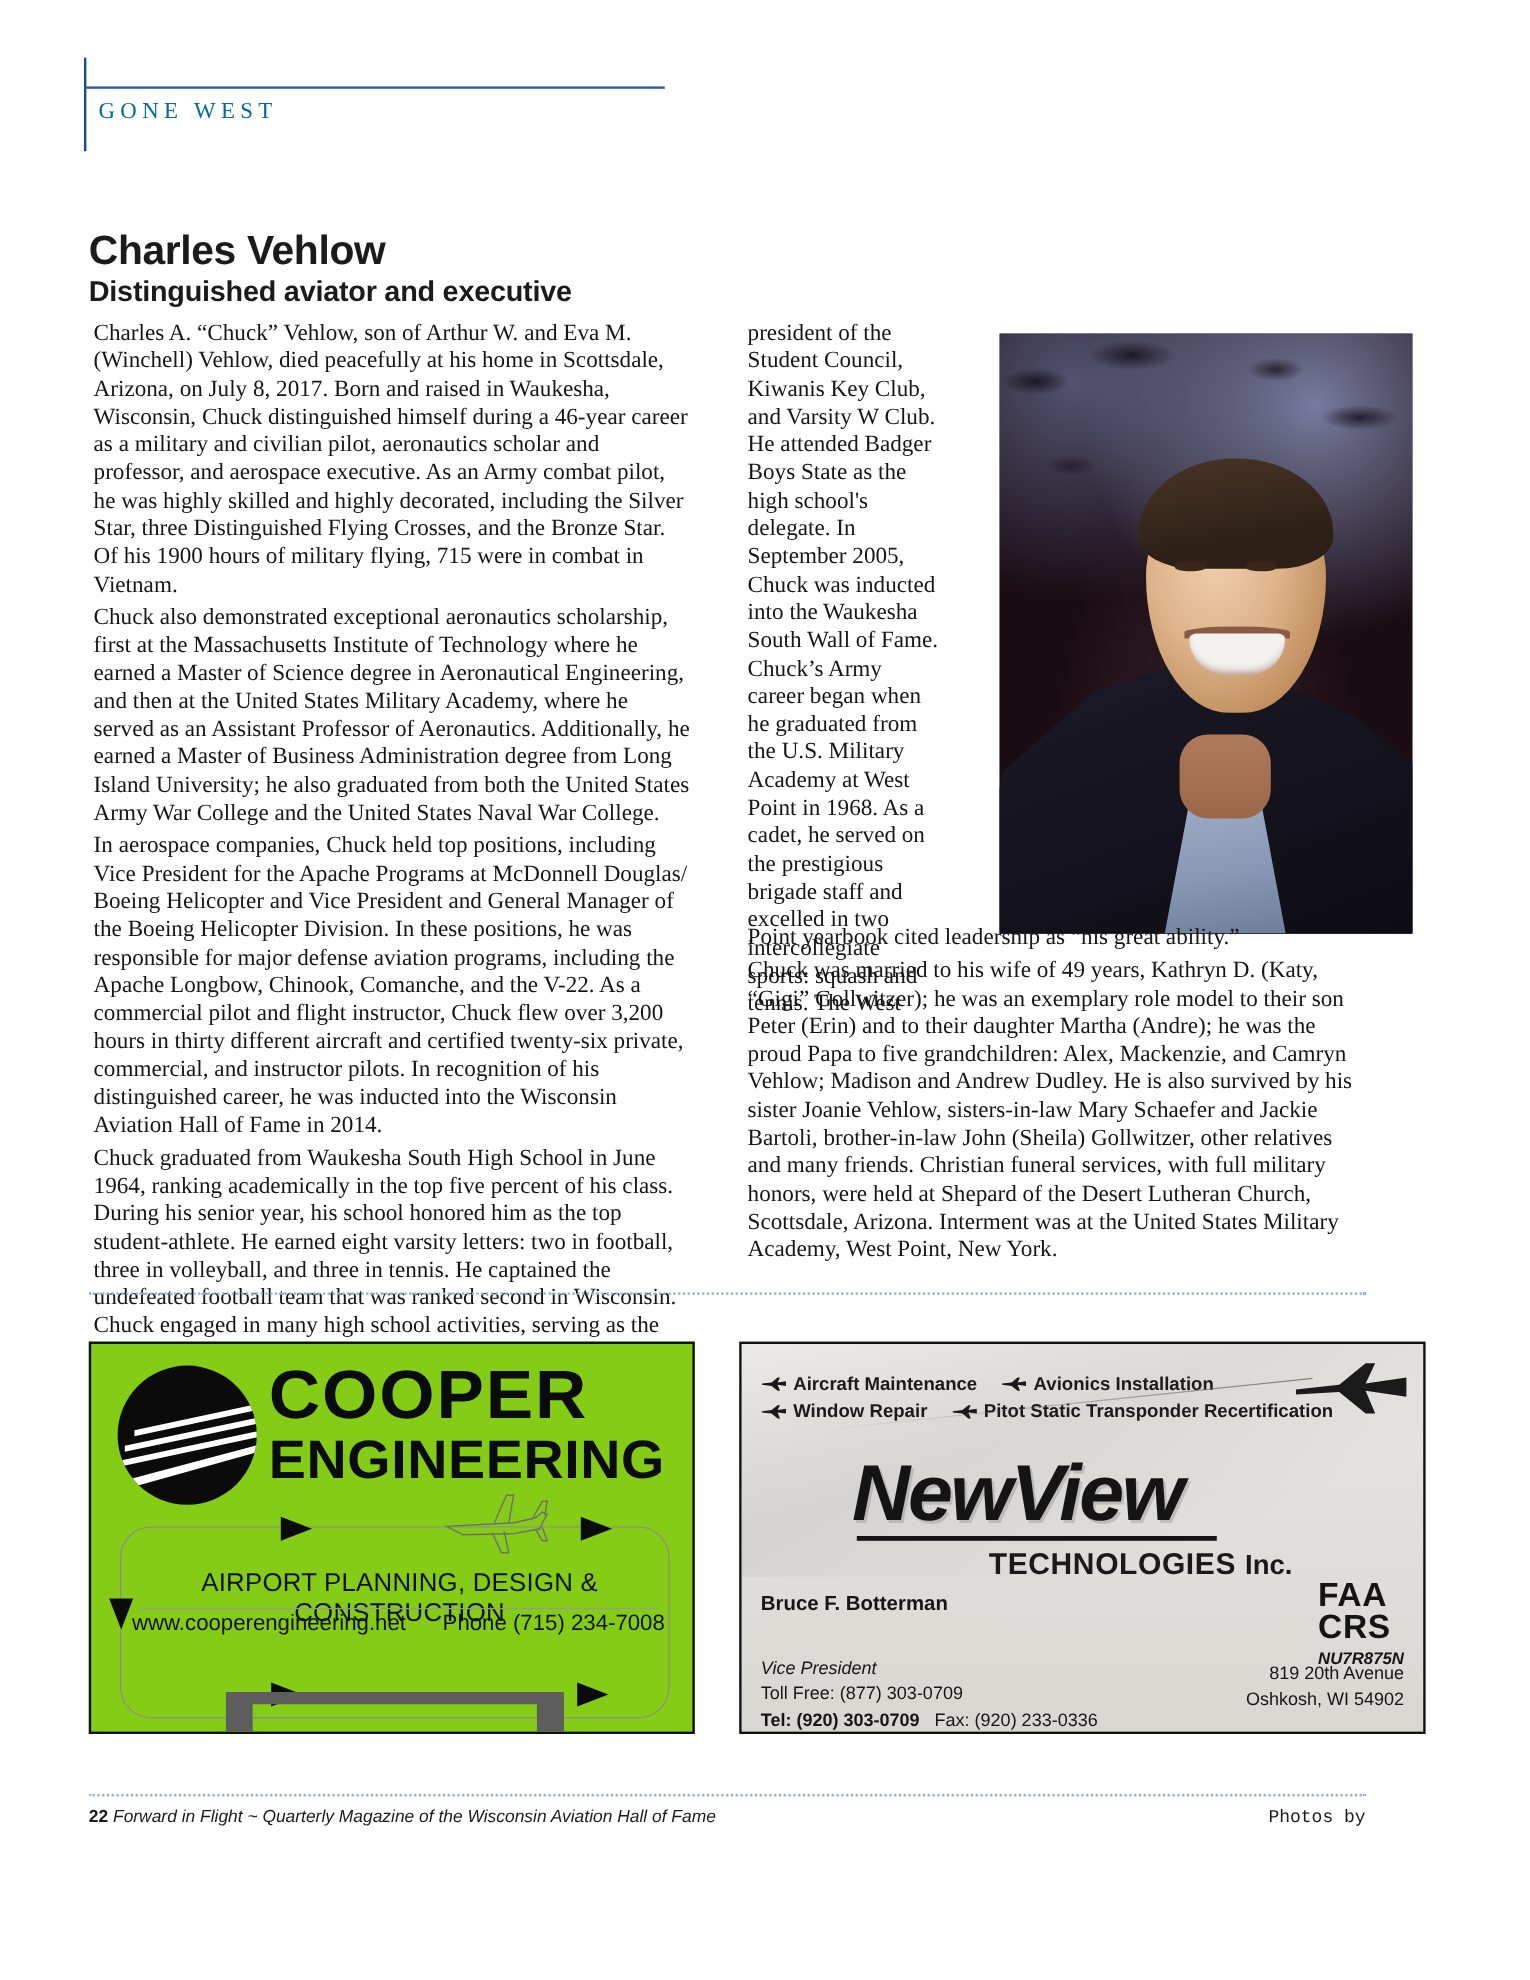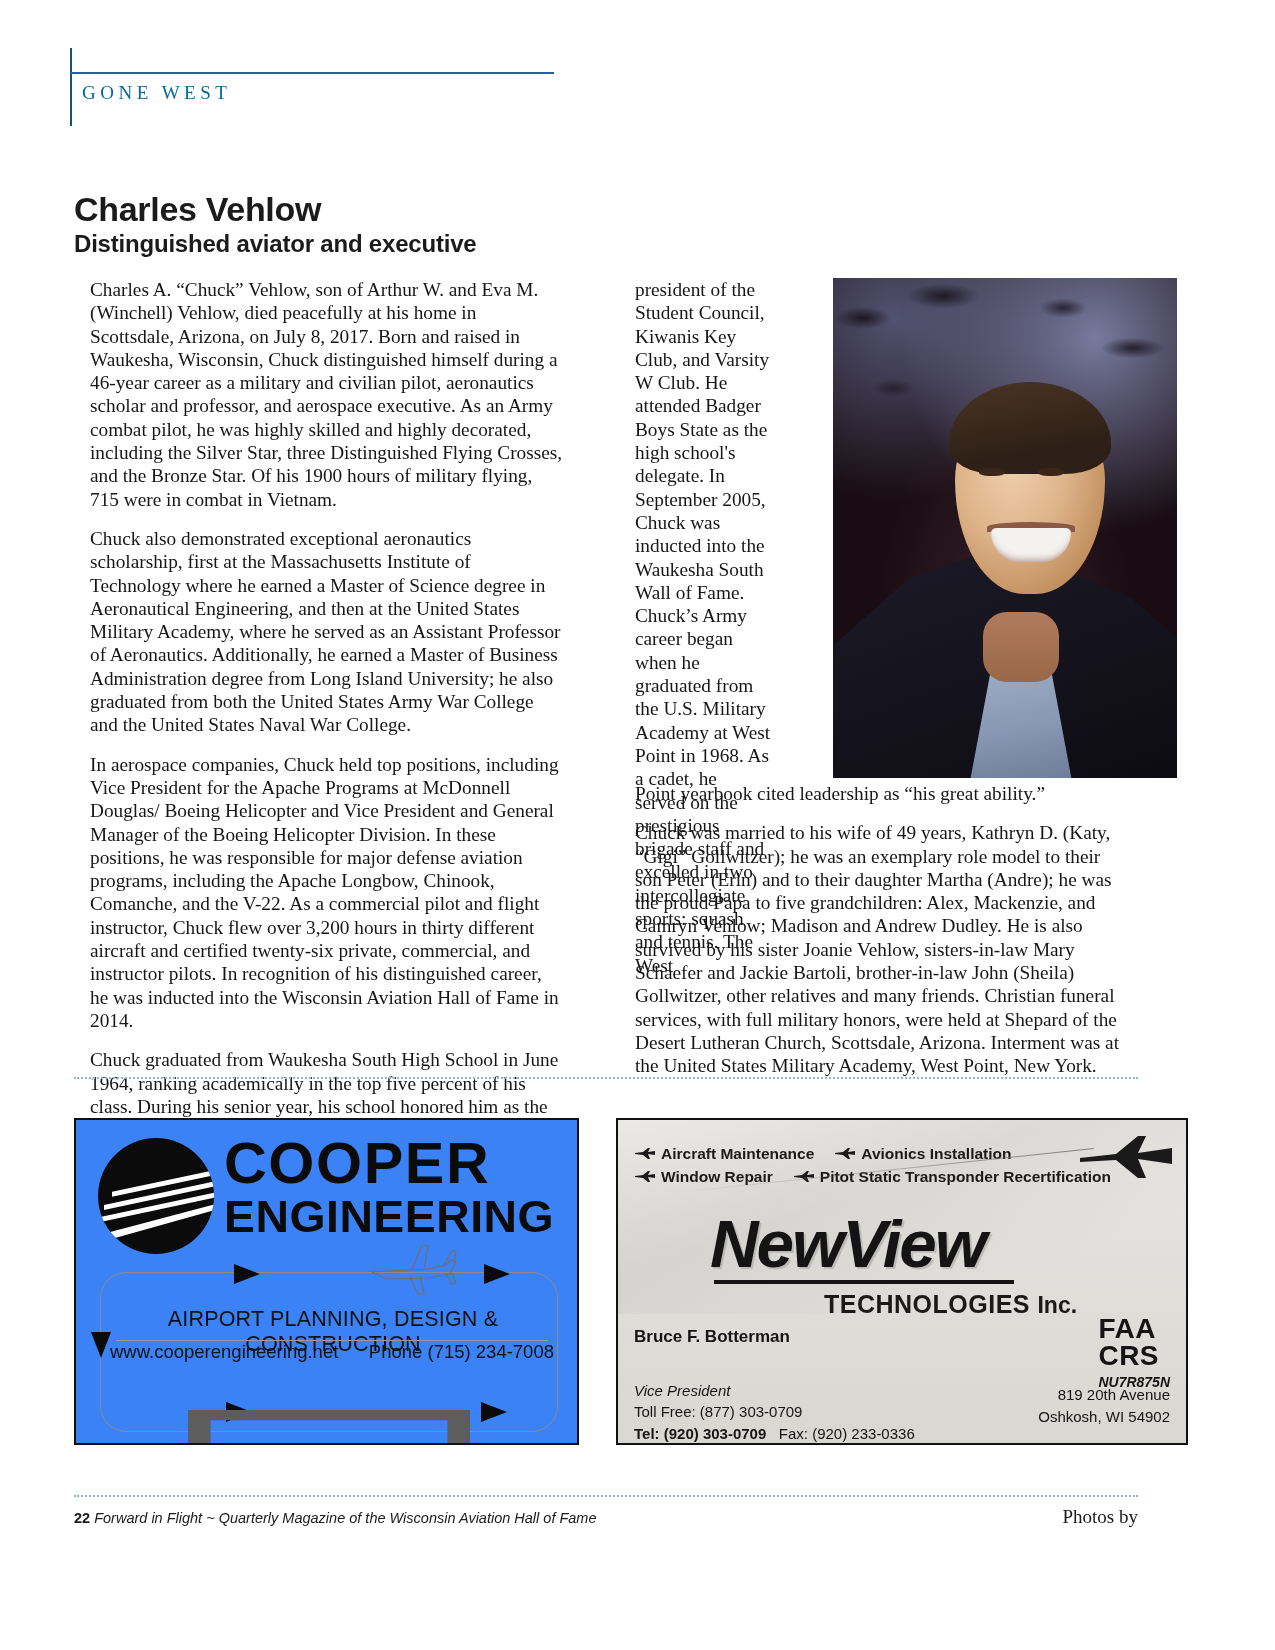--- a/index.html
+++ b/index.html
@@ -79,21 +79,21 @@
 
   
   .col {
     position: absolute;
     font-size: 19.3px;
     line-height: 23.3px;
     text-align: left;
     color: #161616;
   }
   .col p {
-    margin: 16px;
+    margin: 4px;
   }
   .col p + p { text-indent: 0; }
   .indent { text-indent: 38px; }
 
   #col-left {
     left: 74px;
     top: 262px;
     width: 505px;
   }
   #col-right-narrow {
@@ -205,21 +205,21 @@
   #dot-foot { left: 74px; top: 1495px; width: 1064px; }
 
   
   #ad-cooper {
     position: absolute;
     left: 74px;
     top: 1118px;
     width: 505px;
     height: 327px;
     border: 2px solid #111;
-    background: #3b82f6;
+    background: #84cc16;
     box-sizing: border-box;
     overflow: hidden;
   }
   .cooper-logo-row {
     position: absolute;
     left: 14px; top: 12px;
     width: 480px; height: 130px;
   }
   .cooper-mark {
     position: absolute;
@@ -459,22 +459,22 @@
     align-items: baseline;
   }
   .footer-left {
     font-family: "Liberation Sans", "DejaVu Sans", sans-serif;
     font-size: 14.5px;
     color: #1b1b1b;
   }
   .footer-left .pagenum { font-weight: bold; font-style: normal; }
   .footer-left .mag { font-style: italic; }
   .footer-right {
-    font-family: Liberation Serif, serif;
-    font-size: 19px;
+    font-family: Liberation Mono, monospace;
+    font-size: 15px;
     color: #1b1b1b;
   }
 </style>
 </head>
 <body>
 
 <div class="page">
 
   <div class="runhead">
     <div class="vrule"></div>

